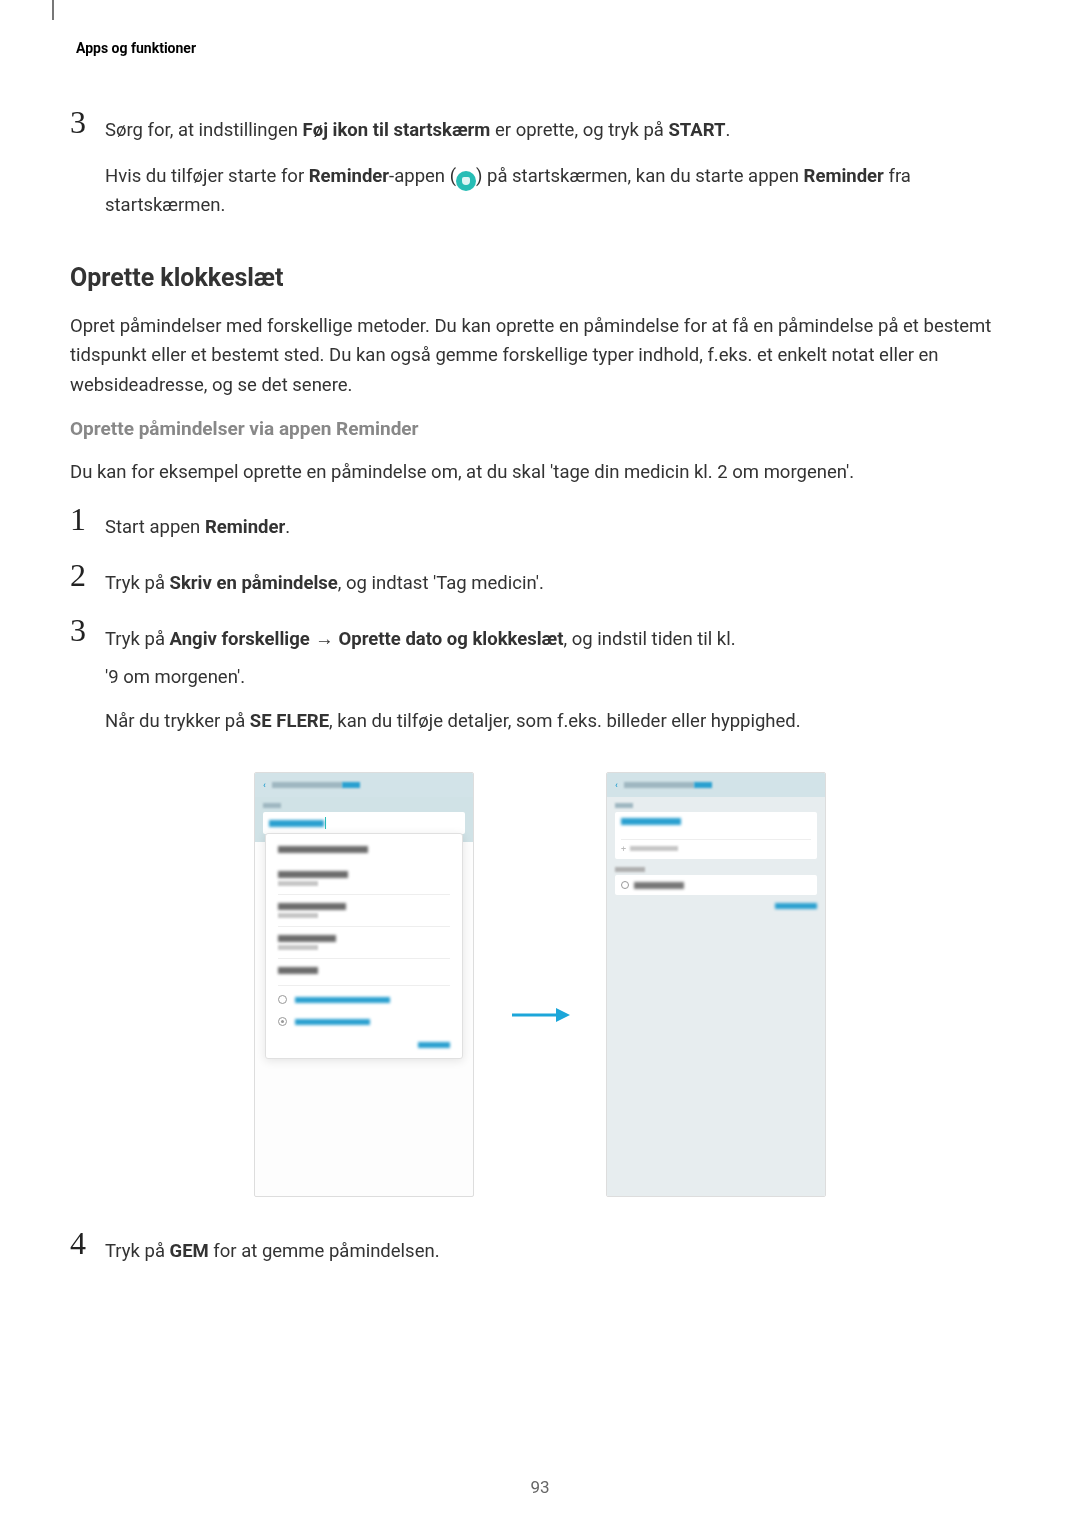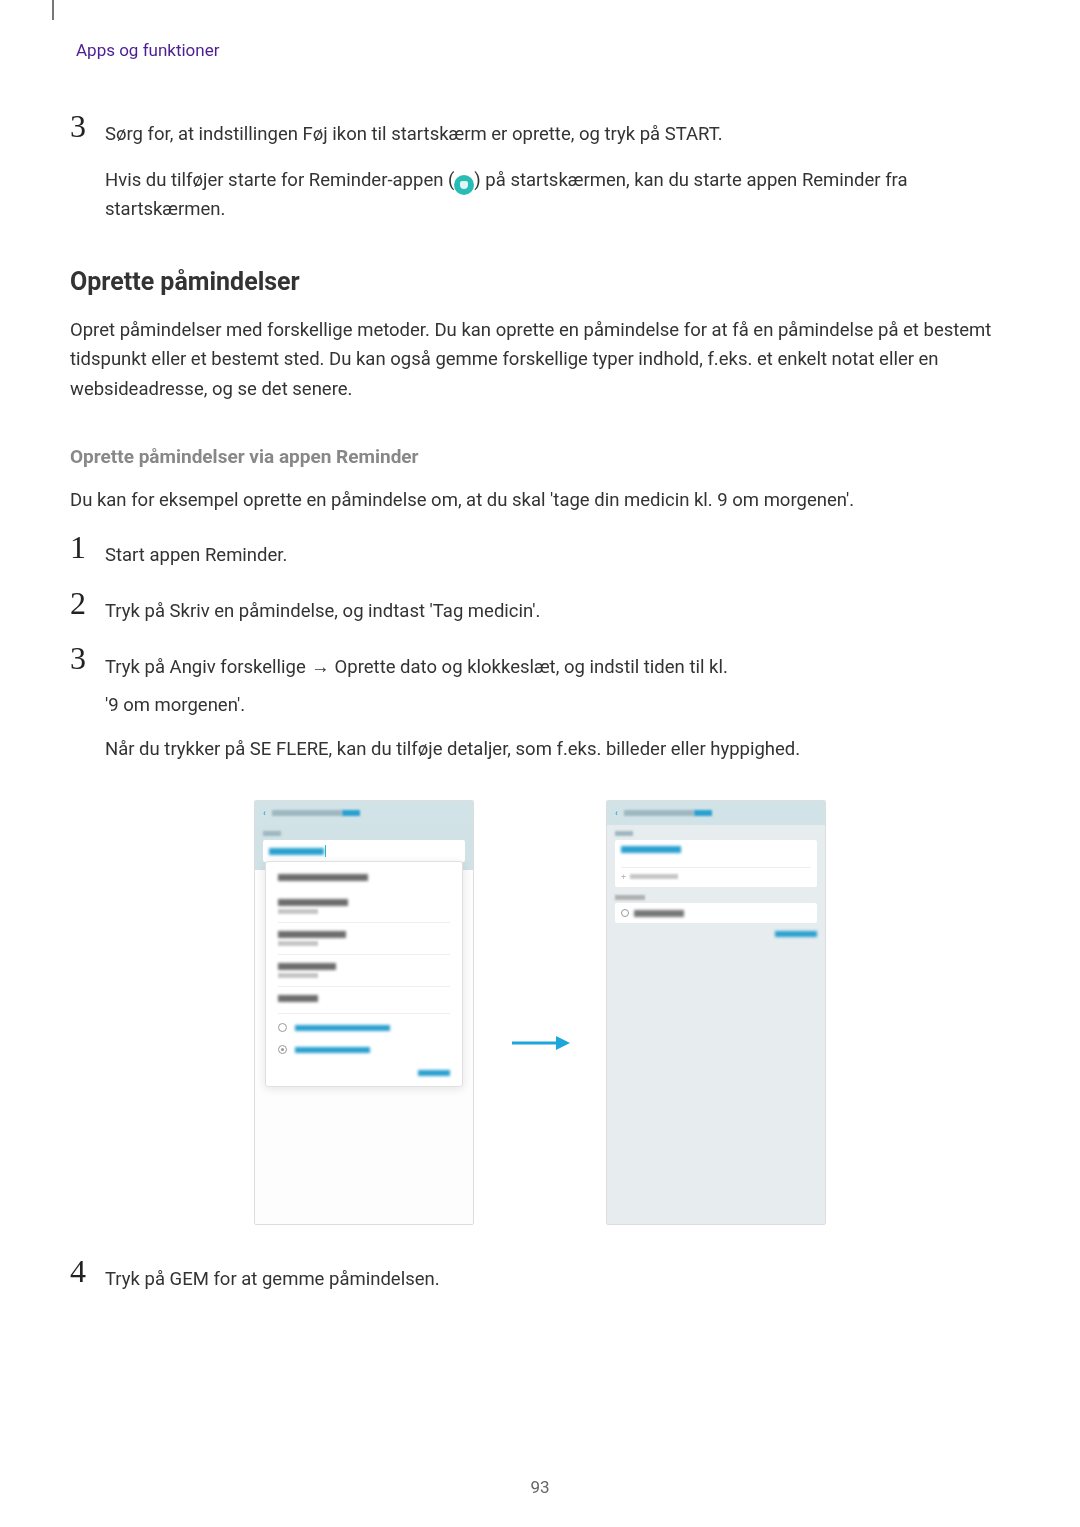--- a/index.html
+++ b/index.html
@@ -18,24 +18,25 @@
     }
     .header-line {
       position: absolute;
       top: 0;
       left: 52px;
       width: 2px;
       height: 20px;
       background: #777;
     }
     .page-header {
-      font-size: 17px;
-      color: #4c1d95;
+      font-size: 14px;
+      color: #000000;
       margin-bottom: 60px;
       padding-left: 6px;
+      font-weight: bold;
     }
     .num-list {
       position: relative;
       padding-left: 35px;
       margin-bottom: 16px;
     }
     .num-list .big-num {
       position: absolute;
       left: 0;
       top: -12px;
@@ -46,34 +47,34 @@
     .body-text {
       font-size: 18.5px;
       line-height: 1.6;
       color: #333;
     }
     .indent-follow {
       padding-left: 35px;
       margin-bottom: 18px;
     }
     b {
-      font-weight: 400;
+      font-weight: 700;
     }
     .section-h2 {
       font-size: 25px;
       font-weight: 700;
       color: #333;
       margin-top: 42px;
       margin-bottom: 20px;
     }
     .section-h3 {
       font-size: 19px;
       font-weight: 700;
       color: #888;
-      margin-top: 40px;
+      margin-top: 16px;
       margin-bottom: 18px;
     }
     .reminder-icon {
       display: inline-flex;
       align-items: center;
       justify-content: center;
       width: 20px;
       height: 20px;
       border-radius: 50%;
       background: #27bdb5;
@@ -282,25 +283,25 @@
   <p class="body-text">
     <span>Sørg for, at indstillingen </span><b>Føj ikon til startskærm</b><span> er oprette, og tryk på </span><b>START</b><span>.</span>
   </p>
 </div>
 <div class="indent-follow">
   <p class="body-text">
     <span>Hvis du tilføjer starte for </span><b>Reminder</b><span>-appen (</span><span class="reminder-icon"></span><span>) på startskærmen, kan du starte appen </span><b>Reminder</b><span> fra startskærmen.</span>
   </p>
 </div>
 
-<h2 class="section-h2">Oprette påmindelser</h2>
+<h2 class="section-h2">Oprette klokkeslæt</h2>
 <p class="body-text">Opret påmindelser med forskellige metoder. Du kan oprette en påmindelse for at få en påmindelse på et bestemt tidspunkt eller et bestemt sted. Du kan også gemme forskellige typer indhold, f.eks. et enkelt notat eller en websideadresse, og se det senere.</p>
 
 <h3 class="section-h3">Oprette påmindelser via appen Reminder</h3>
-<p class="body-text" style="margin-bottom:26px">Du kan for eksempel oprette en påmindelse om, at du skal 'tage din medicin kl. 9 om morgenen'.</p>
+<p class="body-text" style="margin-bottom:26px">Du kan for eksempel oprette en påmindelse om, at du skal 'tage din medicin kl. 2 om morgenen'.</p>
 
 <div class="num-list" style="margin-bottom:26px">
   <span class="big-num">1</span>
   <p class="body-text">
     <span>Start appen </span><b>Reminder</b><span>.</span>
   </p>
 </div>
 
 <div class="num-list" style="margin-bottom:26px">
   <span class="big-num">2</span>

